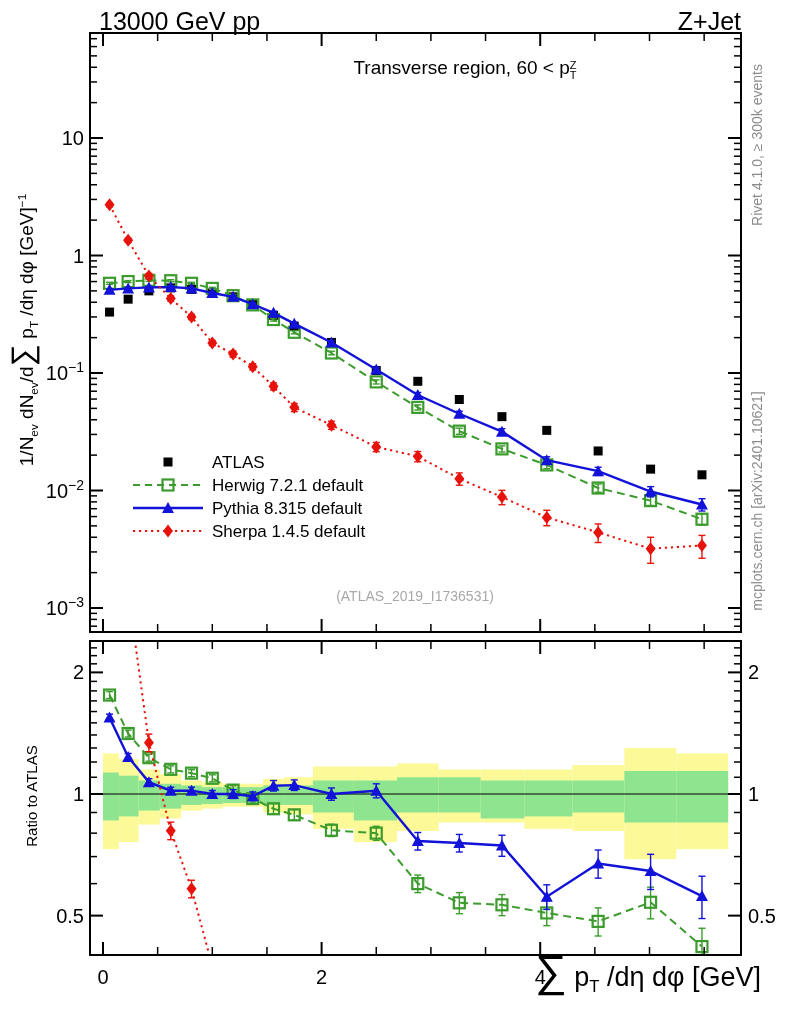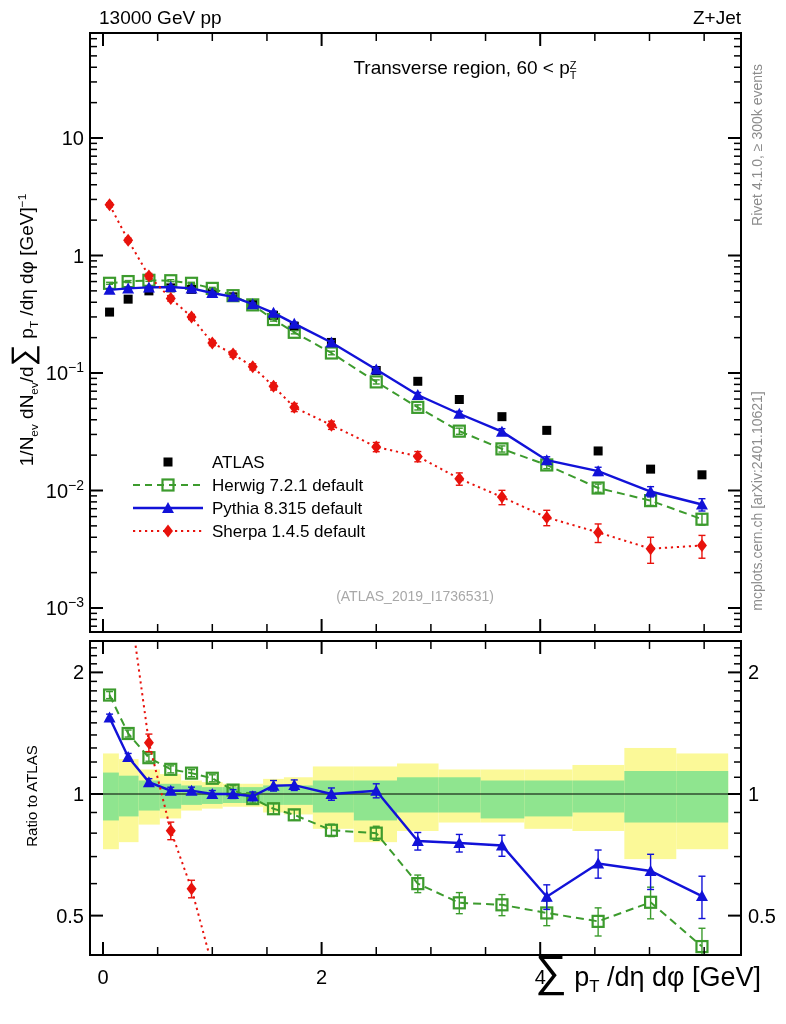--- a/index.html
+++ b/index.html
@@ -1,20 +1,20 @@
 <!DOCTYPE html>
 <html><head>
 <meta charset="utf-8">
 <style>
   html,body{margin:0;padding:0;background:#ffffff;}
   #canvas{position:relative;width:786px;height:1024px;background:#fff;overflow:hidden;
           font-family:"Liberation Sans","DejaVu Sans",sans-serif;color:#000;}
   #chart-svg{position:absolute;left:0;top:0;}
   .txt{position:absolute;white-space:nowrap;}
-  .hdr{font-size:19px;}
+  .hdr{font-size:25px;}
   .plot-title{left:90px;top:57px;width:750px;text-align:center;font-size:19px;}
   .rot{transform:translate(-50%,-50%) rotate(-90deg);transform-origin:center;}
   .ylab-main{left:27px;top:330px;font-size:19px;}
   .ylab-ratio{left:31px;top:796px;font-size:15px;}
   .side-note{font-size:14px;color:#8c8c8c;}
   .note-top{left:757px;top:145px;}
   .note-bot{left:757px;top:501px;}
   .xlab{right:25px;top:962px;font-size:27px;}
   .sup{font-size:62%;vertical-align:super;line-height:0;}
   .sub{font-size:62%;vertical-align:sub;line-height:0;}

